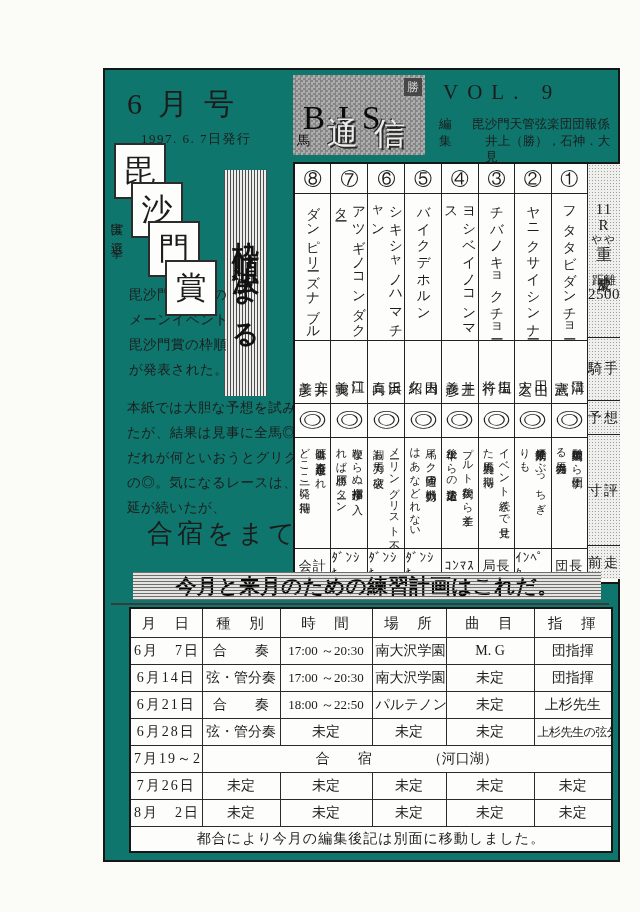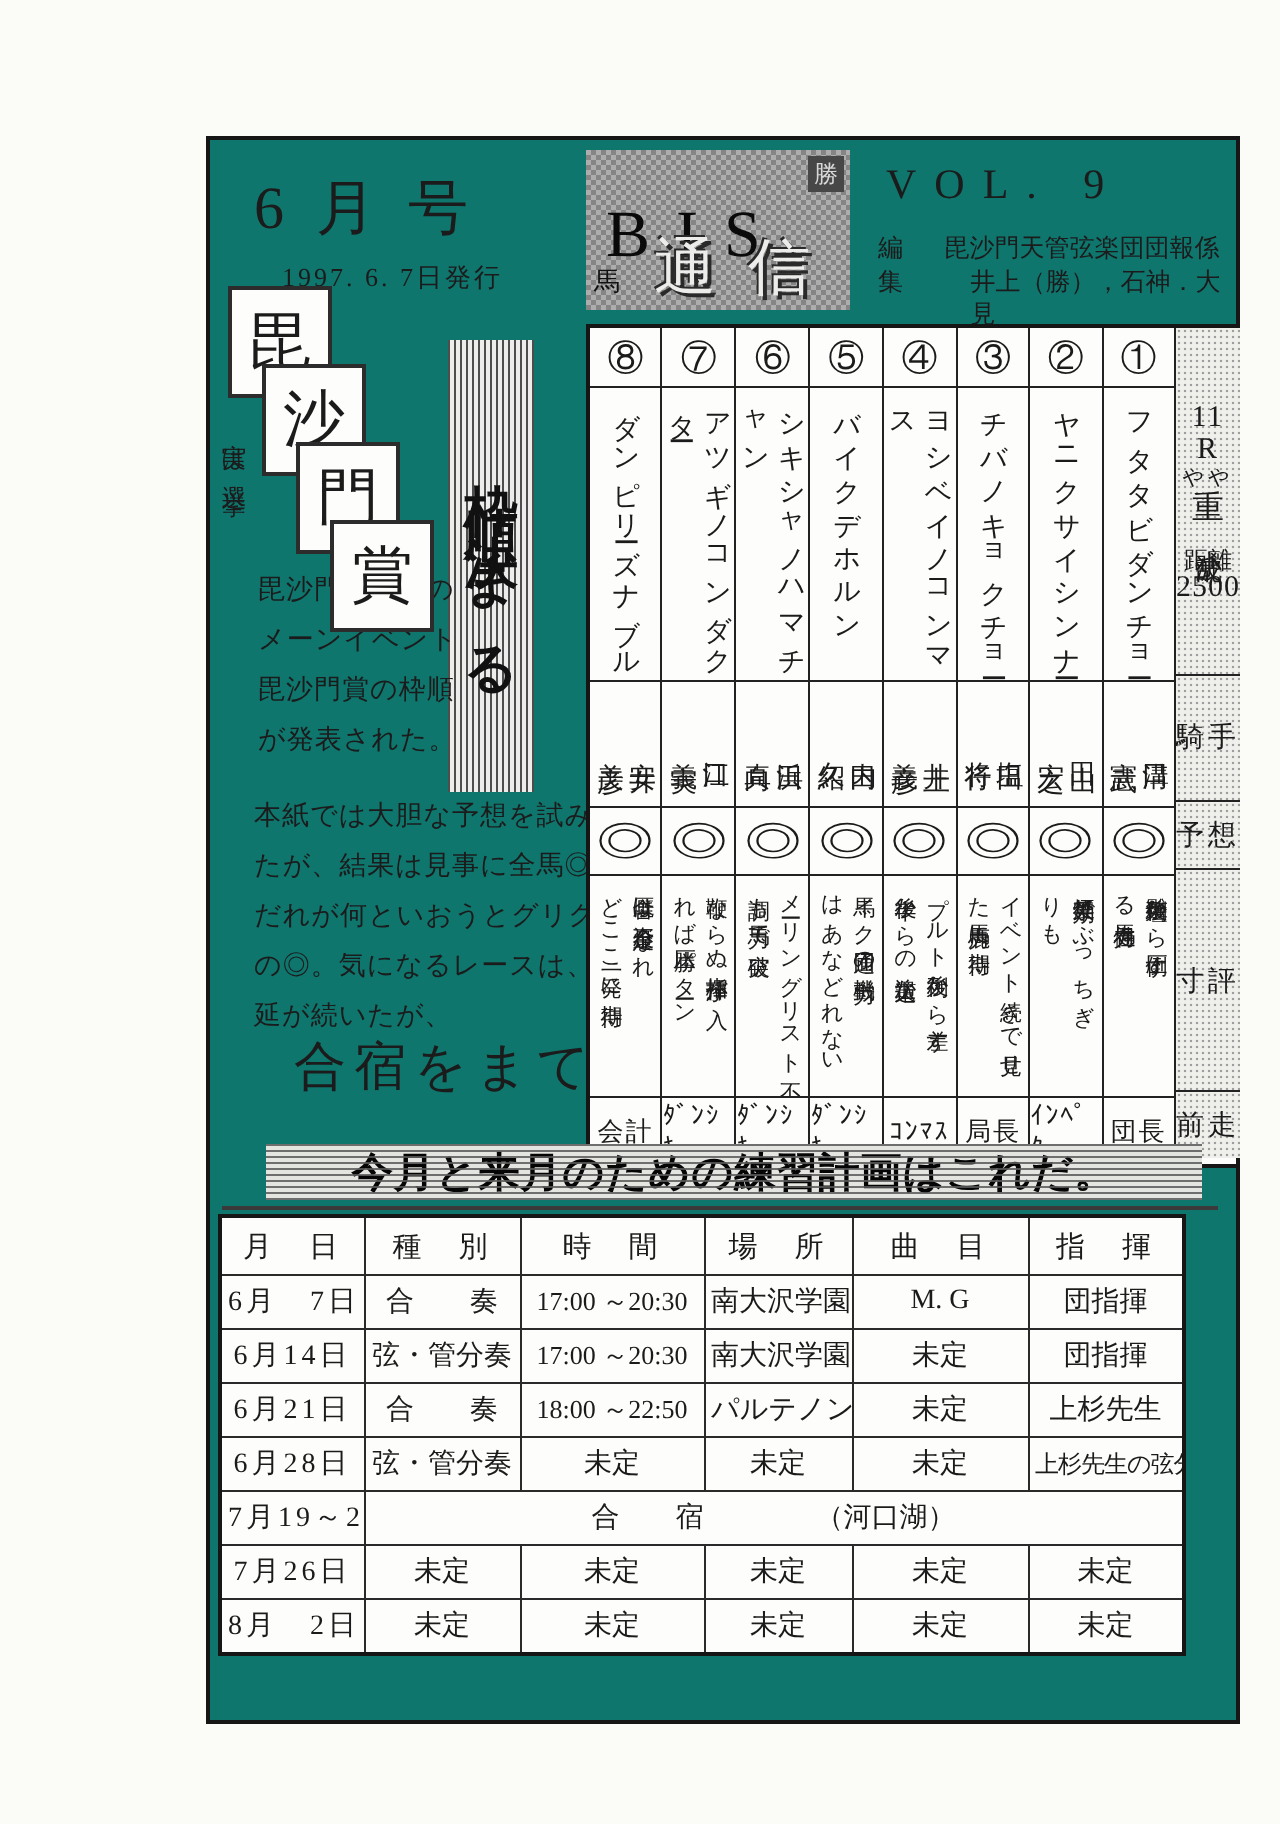--- a/index.html
+++ b/index.html
@@ -80,21 +80,21 @@
   .headline{
     left:28px;top:502px;width:468px;height:28px;background:#e4e4e1;
     display:flex;align-items:center;justify-content:center;
   }
   .headline-text{font-size:20.5px;font-weight:bold;letter-spacing:0.5px;white-space:nowrap;color:#050505;}
   .stripes{position:absolute;left:0;top:0;right:0;bottom:0;
     background:repeating-linear-gradient(180deg,rgba(90,90,90,.85) 0 1px,transparent 1px 3px);}
   .headline-rule{left:6px;top:533px;width:498px;height:0;border-top:2px solid #3a3a3a;}
 
   
-  .sched{left:4px;top:537px;width:482px;border-collapse:collapse;background:#fdfdfb;
+  .sched{left:24px;top:537px;width:482px;border-collapse:collapse;background:#fdfdfb;
          border:2px solid #161616;table-layout:fixed;font-size:14px;}
   .sched td,.sched th{border:1px solid #2a2a2a;padding:1px 3px;text-align:center;font-weight:normal;overflow:hidden;white-space:nowrap;}
   .sched th{height:26px;font-size:14.5px;letter-spacing:2px;}
   .sched td{height:24px;}
   .col-date{width:72px;} .col-kind{width:78px;} .col-time{width:92px;}
   .col-place{width:74px;} .col-piece{width:88px;} .col-cond{width:78px;}
   .d{letter-spacing:2px;}
   .t{font-size:13px;}
   .al{text-align:left;padding-left:7px;}
   .condensed{font-size:12px;letter-spacing:-0.5px;text-align:left;padding-left:5px;}
@@ -393,16 +393,19 @@
       <td class="al">未定</td>
     </tr>
     <tr>
       <td class="d">8月　2日</td>
       <td>未定</td>
       <td>未定</td>
       <td>未定</td>
       <td>未定</td>
       <td class="al">未定</td>
     </tr>
+    <tr class="note-row">
+      <td colspan="6">都合により今月の編集後記は別面に移動しました。</td>
+    </tr>
   </tbody>
     </table>
 
 </div>
 
 </body></html>

